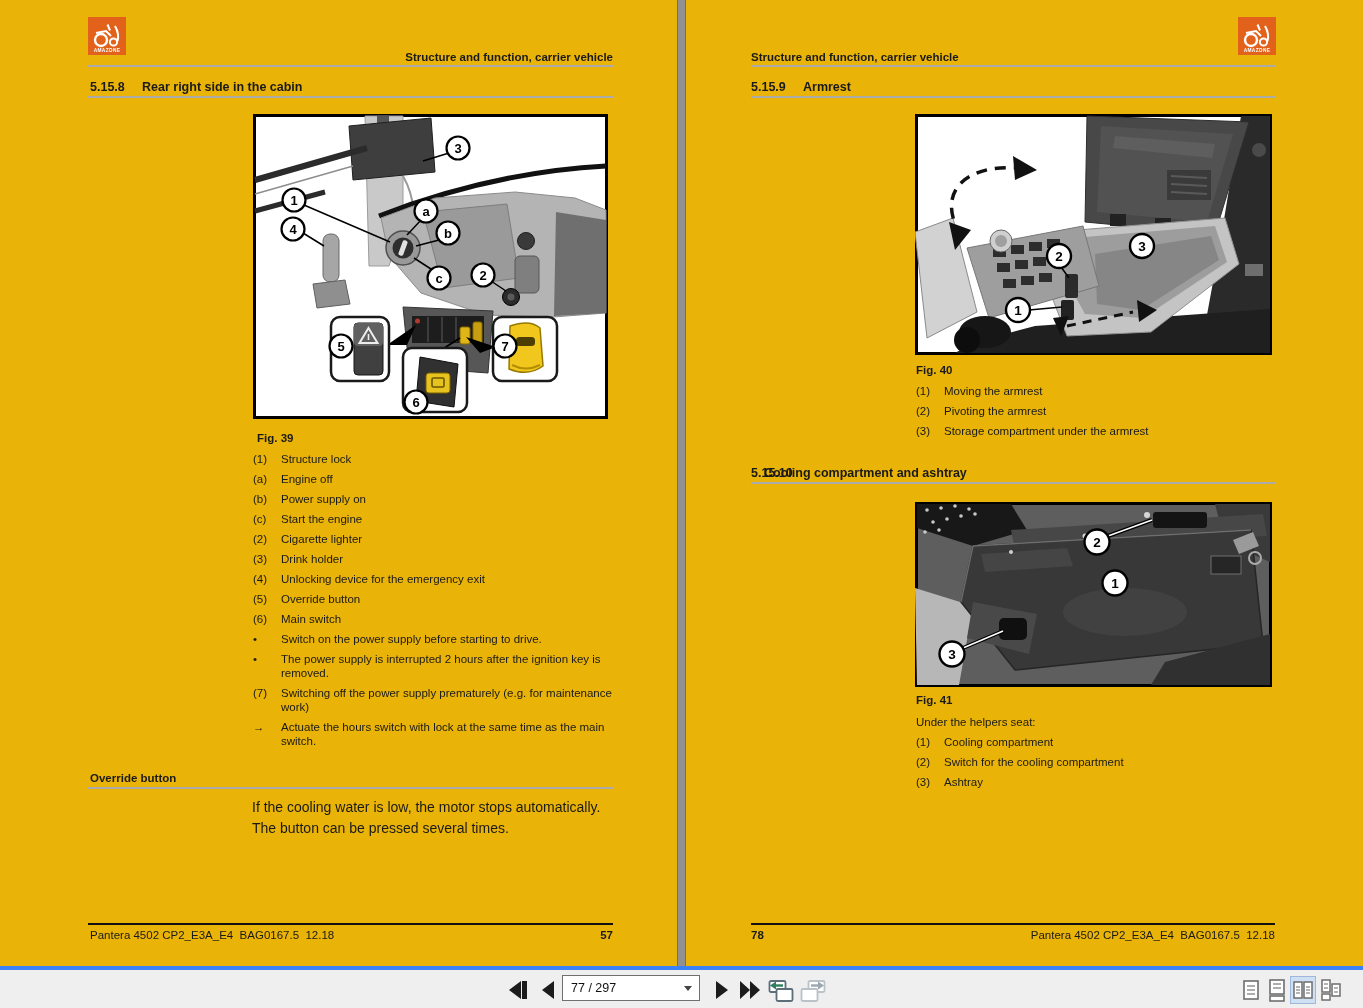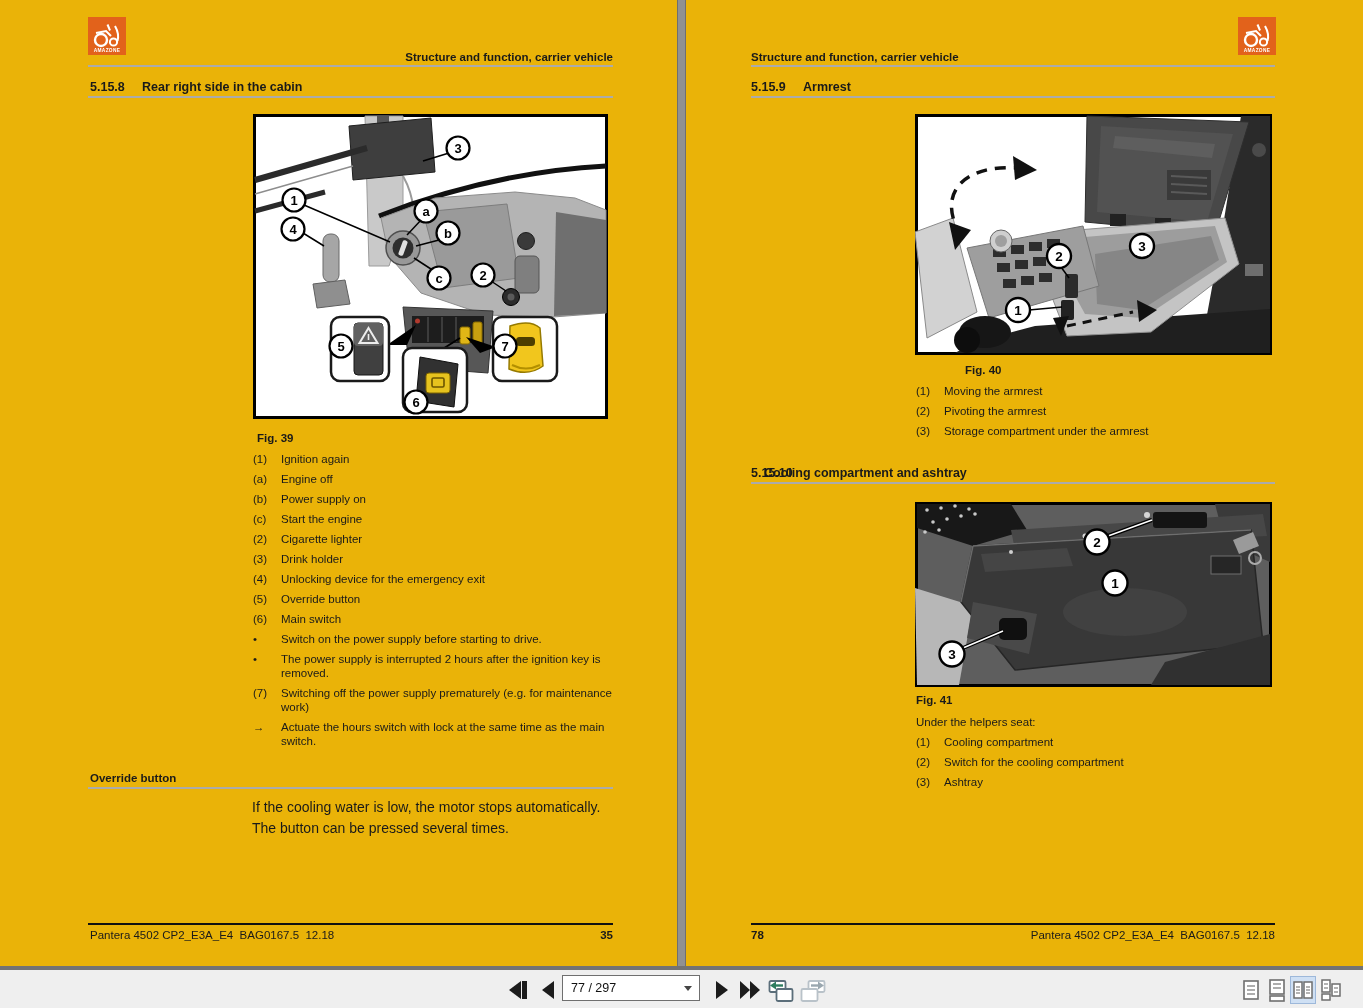--- a/index.html
+++ b/index.html
@@ -17,21 +17,21 @@
   .para{margin:0 0 7px 0;font-size:14px;line-height:14px;}
   .doc{font-size:11.5px;white-space:pre;}
   .pagenum{font-size:11.5px;font-weight:bold;}
   .figframe{position:absolute;}
   .figframe svg{display:block;}
   .cot{font-family:"Liberation Sans",sans-serif;font-size:13px;font-weight:bold;text-anchor:middle;fill:#000;}
   .cot2{font-family:"Liberation Sans",sans-serif;font-size:13.5px;font-weight:bold;text-anchor:middle;fill:#000;}
   .divider{position:absolute;left:677px;top:0;width:7px;height:966px;background:#919191;
            border-left:1px solid #6f6f6f;border-right:1px solid #6f6f6f;}
   .toolbar{position:absolute;left:0;top:966px;width:1363px;height:42px;background:#efefef;
-           border-top:4px solid #737373;box-sizing:border-box;}
+           border-top:4px solid #3b82f6;box-sizing:border-box;}
   .tbtn{position:absolute;top:8px;width:26px;height:24px;padding:0;margin:0;border:none;
         background:transparent;cursor:pointer;}
   .tbtn svg{display:block;}
   .page-combo{position:absolute;left:562px;top:5px;width:138px;height:26px;background:#fff;
               border:1px solid #6f6f6f;box-sizing:border-box;}
   .page-input{position:absolute;left:0;top:0;width:112px;height:24px;border:none;outline:none;
               padding:0 0 0 8px;font-family:"Liberation Sans",sans-serif;font-size:12.5px;color:#111;background:transparent;}
   .combo-caret{position:absolute;right:7px;top:10px;width:0;height:0;
                border-left:4px solid transparent;border-right:4px solid transparent;border-top:5px solid #444;}
   .laybtn{position:absolute;top:6px;width:26px;height:28px;padding:0;margin:0;border:1px solid transparent;
@@ -167,21 +167,21 @@
             </g>
         </g>
       </svg>
     </div>
 
     <div class="abs figlabel" style="left:257px;top:432px;">Fig. 39</div>
 
     <div class="abs" style="left:253px;top:452px;width:362px;">
       <div class="lrow">
           <span class="llab">(1)</span>
-          <span class="ltxt">Ignition again</span>
+          <span class="ltxt">Structure lock</span>
         </div>
       <div class="lrow">
           <span class="llab">(a)</span>
           <span class="ltxt">Engine off</span>
         </div>
       <div class="lrow">
           <span class="llab">(b)</span>
           <span class="ltxt">Power supply on</span>
         </div>
       <div class="lrow">
@@ -229,21 +229,21 @@
     <div class="abs hdrtxt" style="left:90px;top:771px;">Override button</div>
     <div class="rule" style="left:88px;top:787px;width:525px;"></div>
 
     <div class="abs" style="left:252px;top:800px;width:363px;">
       <p class="para">If the cooling water is low, the motor stops automatically.</p>
       <p class="para">The button can be pressed several times.</p>
     </div>
 
     <div class="rule-dark" style="left:88px;top:923px;width:525px;"></div>
     <div class="abs doc" style="left:90px;top:929px;">Pantera 4502 CP2_E3A_E4  BAG0167.5  12.18</div>
-    <div class="abs pagenum" style="left:88px;top:929px;width:525px;text-align:right;">35</div>
+    <div class="abs pagenum" style="left:88px;top:929px;width:525px;text-align:right;">57</div>
   </div>
 
   <div class="divider"></div>
 
   <div>
     <div class="abs hdrtxt" style="left:751px;top:50px;width:524px;">Structure and function, carrier vehicle</div>
     <div class="rule" style="left:751px;top:65px;width:524px;"></div>
 
     <svg class="logo" style="left:1238px;top:17px;" viewBox="0 0 38 38">
       <rect width="38" height="38" fill="#e2621b"></rect>
@@ -325,21 +325,21 @@
               <text class="cot2" x="227" y="136.7">3</text>
             </g>
           <g>
               <circle cx="103" cy="196" r="12" fill="#fff" stroke="#000" stroke-width="2.4"></circle>
               <text class="cot2" x="103" y="200.7">1</text>
             </g>
         </g>
       </svg>
     </div>
 
-    <div class="abs figlabel" style="left:965px;top:364px;">Fig. 40</div>
+    <div class="abs figlabel" style="left:916px;top:364px;">Fig. 40</div>
     <div class="abs" style="left:916px;top:384px;width:356px;">
       <div class="lrow">
           <span class="llab">(1)</span>
           <span class="ltxt">Moving the armrest</span>
         </div>
       <div class="lrow">
           <span class="llab">(2)</span>
           <span class="ltxt">Pivoting the armrest</span>
         </div>
       <div class="lrow">

